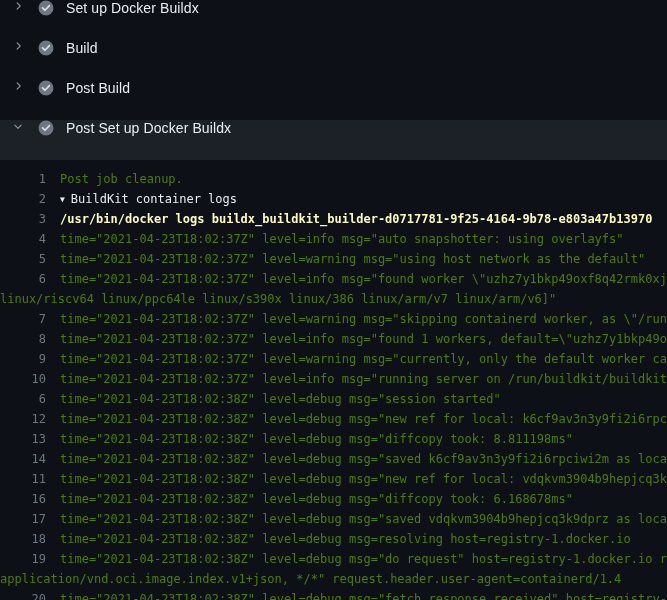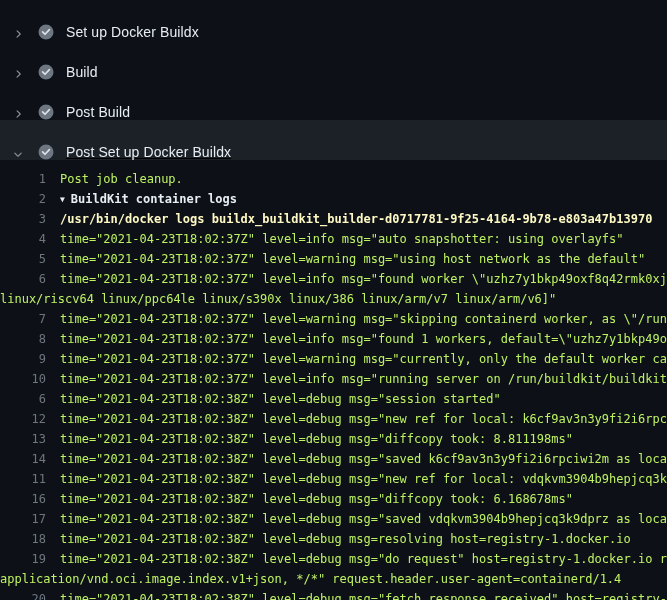--- a/index.html
+++ b/index.html
@@ -10,25 +10,25 @@
     background: #0d1117;
     overflow: hidden;
     font-family: "Liberation Sans", "DejaVu Sans", sans-serif;
   }
   .panel { width: 667px; height: 600px; overflow: hidden; }
 
   
   .step-row {
     height: 40px;
     display: flex;
-    align-items: flex-end;
+    align-items: flex-start;
     padding: 0 16px 0 10px;
     cursor: pointer;
   }
-  .step-row.expanded { background: #1c2128; text-decoration: underline; }
+  .step-row.expanded { background: #1c2128; }
   .chevron {
     width: 16px;
     display: flex;
     justify-content: center;
     align-items: center;
     margin-right: 12px;
     flex: none;
   }
   .chevron svg { display: block; transition: none; }
   .step-row.expanded .chevron svg { transform: rotate(90deg); }
@@ -50,24 +50,24 @@
   }
   .log-row { display: flex; white-space: pre; height: 20px; overflow: hidden; }
   .ln {
     width: 46px;
     flex: none;
     text-align: right;
     color: #6e7681;
     margin-right: 14px;
     cursor: pointer;
   }
-  .lt { color: #bef264; flex: none; }
+  .lt { color: #4d7c0f; flex: none; }
   .log-row.command .lt { color: #fef9c3; font-weight: bold; }
   .log-row.group { cursor: pointer; }
-  .log-row.group .lt { color: #e6edf3; font-weight: bold; }
+  .log-row.group .lt { color: #e6edf3; }
   .log-row.wrap .lt { }
   .garrow {
     display: inline-block;
     font-size: 8px;
     margin-right: 6px;
     color: #e6edf3;
     vertical-align: 1px;
   }
 </style>
 </head>

